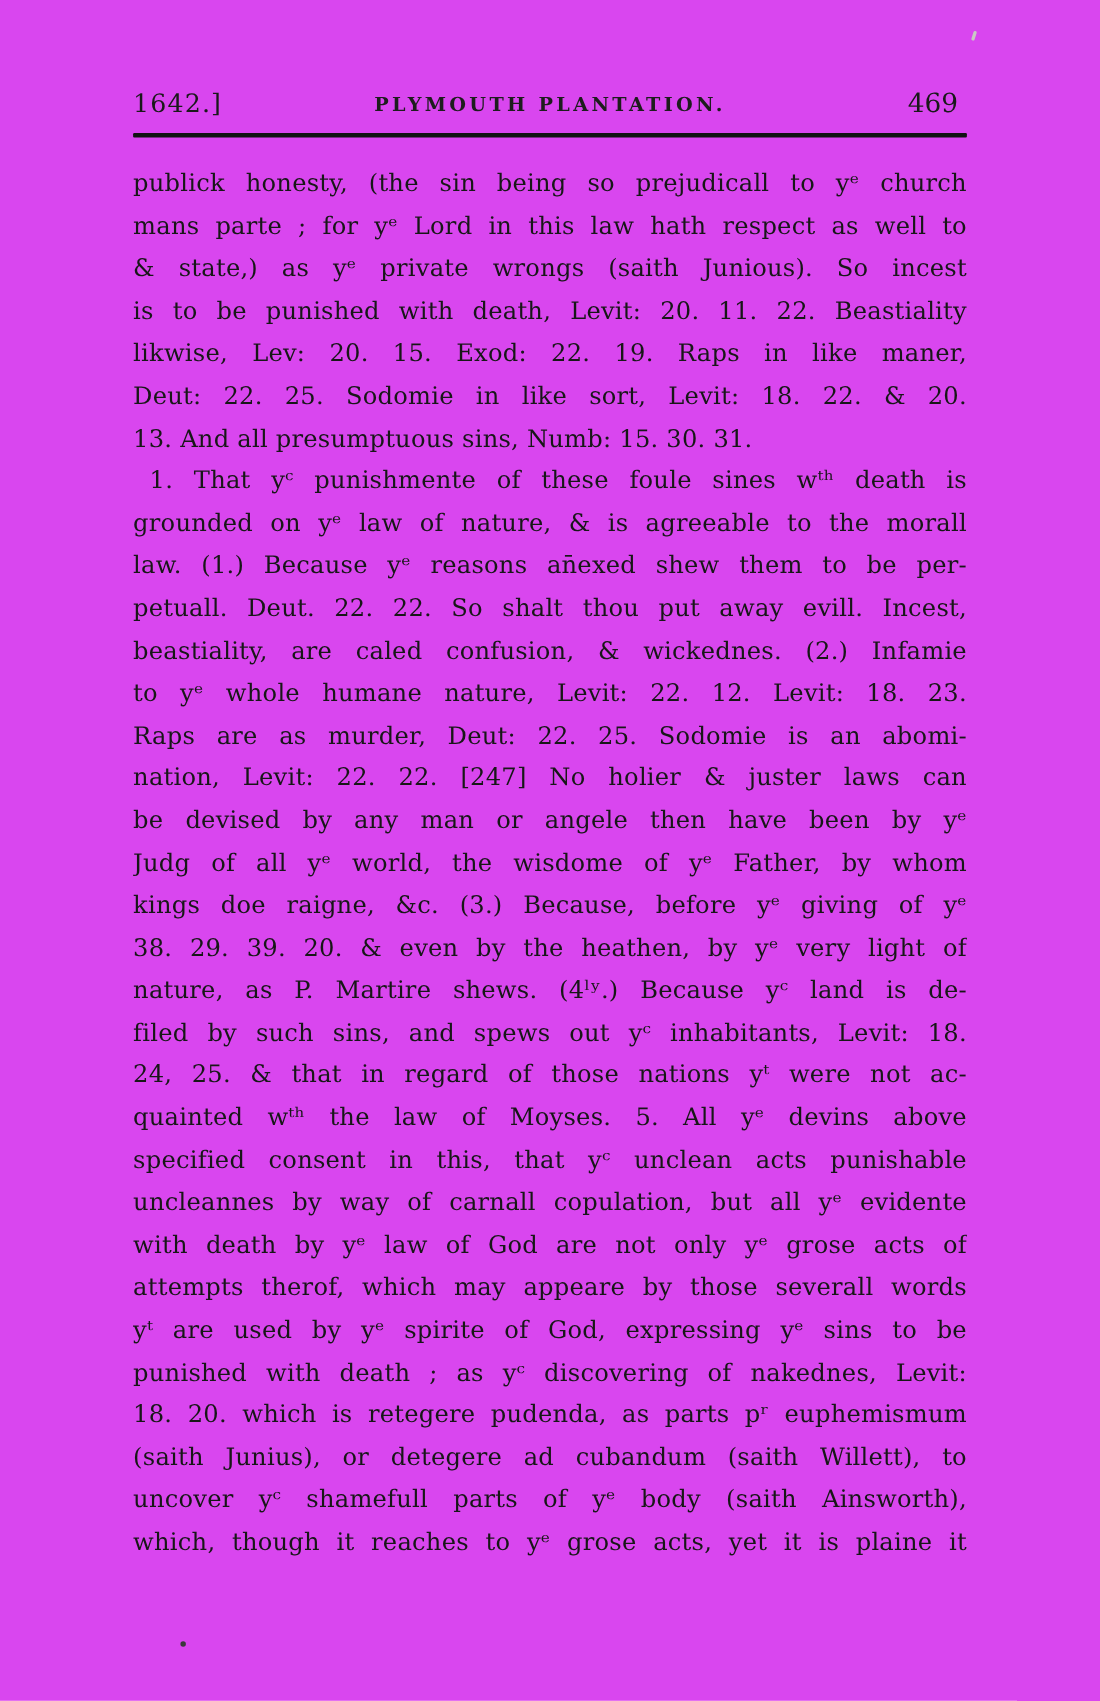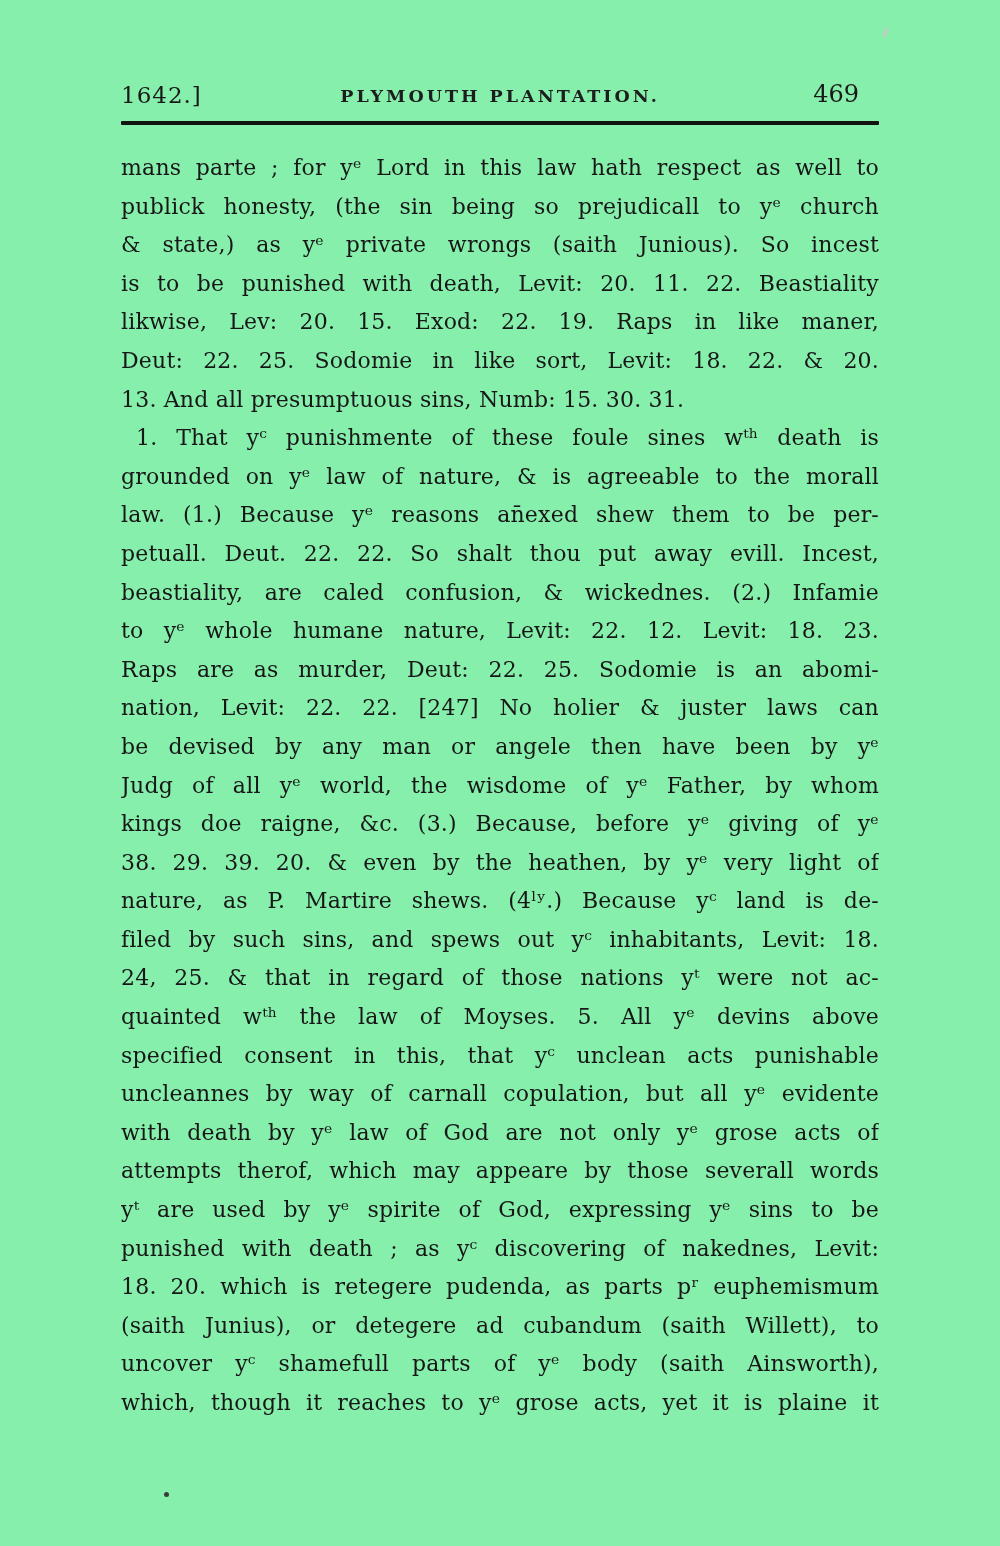--- a/index.html
+++ b/index.html
@@ -11,21 +11,21 @@
     height: 1546px;
     overflow: hidden;
     background: #fdfdfb;
     font-family: "DejaVu Serif", "DejaVu Sans", serif;
     color: #1b1b1b;
     position: relative;
   }
   .page {
     position: absolute;
     inset: 0;
-    background: #86efac;
+    background: #d946ef;
   }
   .header {
     position: absolute;
     top: 74px;
     left: 121px;
     width: 758px;
     height: 34px;
   }
   .header .year {
     position: absolute;
@@ -41,21 +41,21 @@
     transform: translateX(-50%);
     bottom: 2px;
     font-size: 17.5px;
     font-weight: bold;
     letter-spacing: 3px;
     color: #1d1d1d;
     white-space: nowrap;
   }
   .header .pagenum {
     position: absolute;
-    right: 20px;
+    right: 8px;
     bottom: 0;
     font-size: 24px;
     color: #191919;
   }
   .rule {
     position: absolute;
     top: 121px;
     left: 121px;
     width: 758px;
     height: 4px;
@@ -116,22 +116,22 @@
 
   <div class="header">
     <span class="year">1642.]</span>
     <span class="title">PLYMOUTH PLANTATION.</span>
     <span class="pagenum">469</span>
   </div>
 
   <div class="rule"></div>
 
   <div class="body-text" id="body-text">
+      <div class="line">publick honesty, (the sin being so prejudicall to yᵉ church</div>
       <div class="line">mans parte ; for yᵉ Lord in this law hath respect as well to</div>
-      <div class="line">publick honesty, (the sin being so prejudicall to yᵉ church</div>
       <div class="line">&amp; state,) as yᵉ private wrongs (saith Junious).  So incest</div>
       <div class="line">is to be punished with death, Levit: 20. 11. 22.  Beastiality</div>
       <div class="line">likwise, Lev: 20. 15.  Exod: 22. 19.  Raps in like maner,</div>
       <div class="line">Deut: 22. 25.  Sodomie in like sort, Levit: 18. 22. &amp; 20.</div>
       <div class="line last">13.  And all presumptuous sins, Numb: 15. 30. 31.</div>
       <div class="line indent">1. That yᶜ punishmente of these foule sines wᵗʰ death is</div>
       <div class="line">grounded on yᵉ law of nature, &amp; is agreeable to the morall</div>
       <div class="line">law.  (1.) Because yᵉ reasons an̄exed shew them to be per-</div>
       <div class="line">petuall. Deut. 22. 22.  So shalt thou put away evill.  Incest,</div>
       <div class="line">beastiality, are caled confusion, &amp; wickednes.  (2.) Infamie</div>

